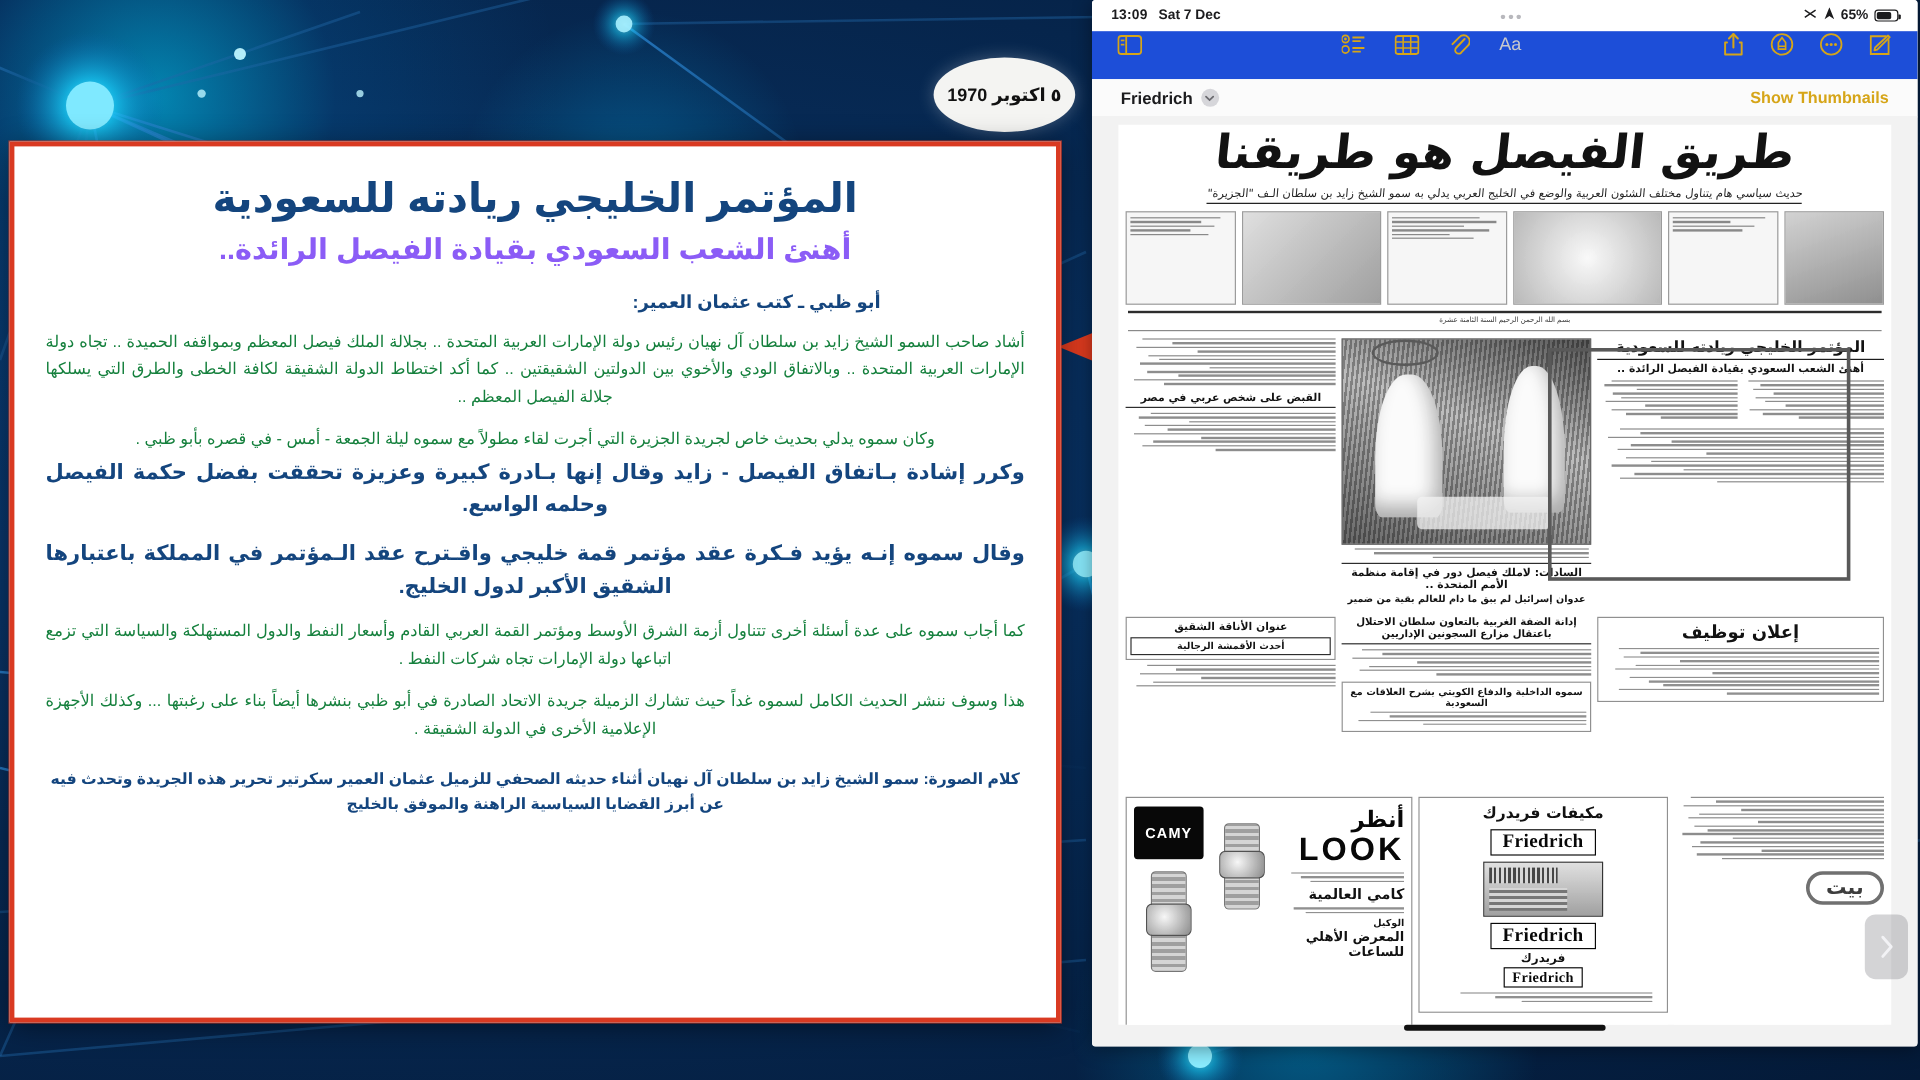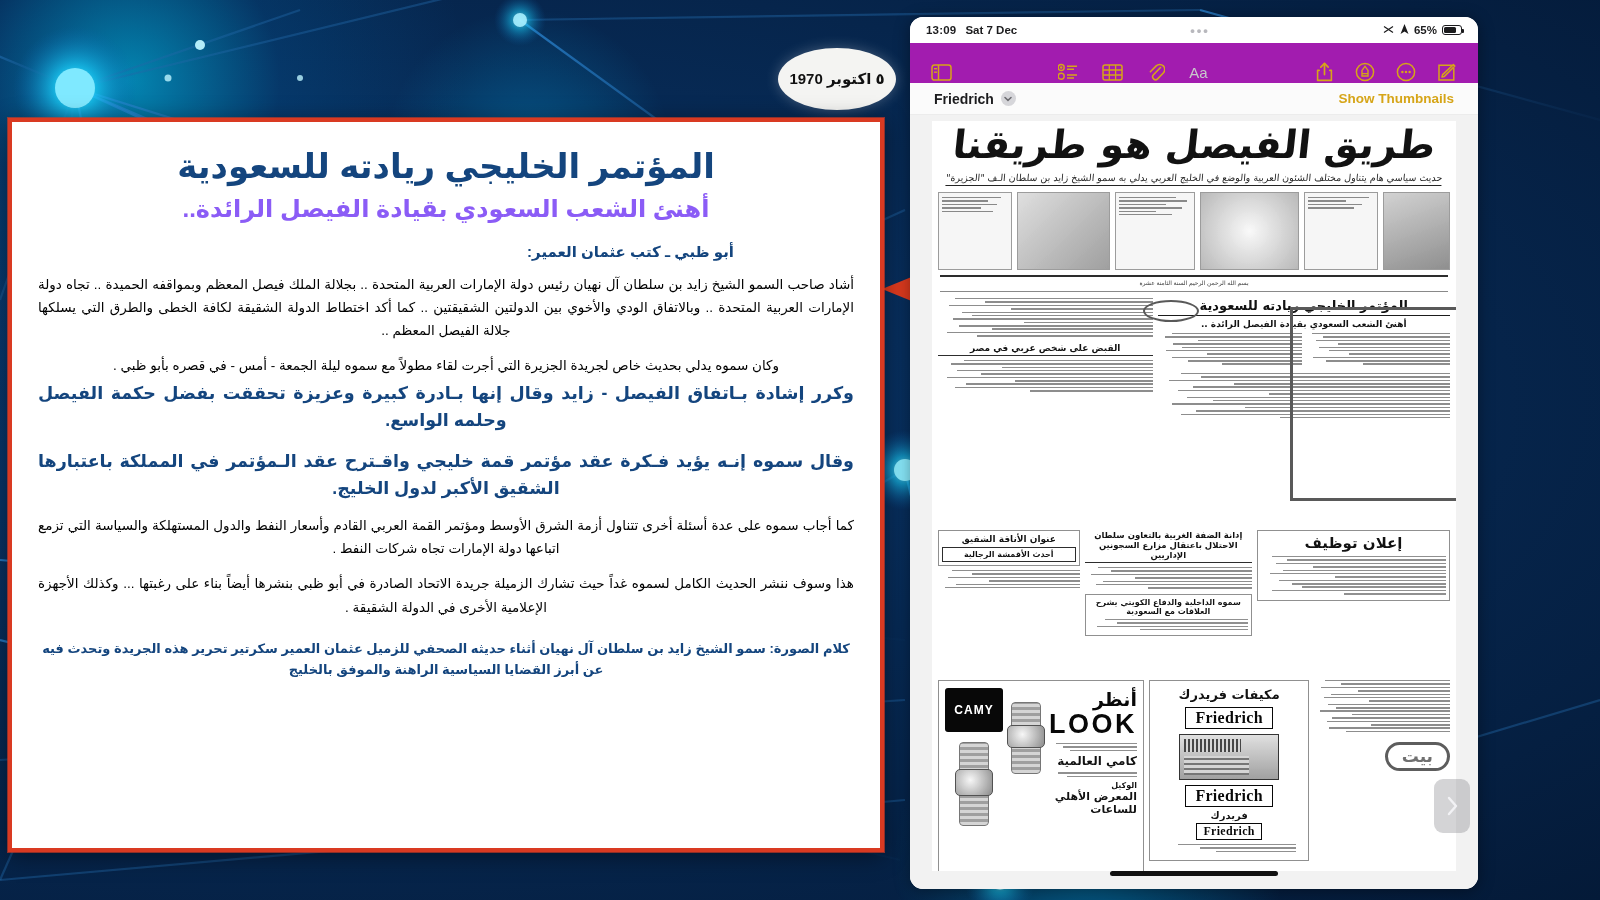--- a/index.html
+++ b/index.html
@@ -56,21 +56,21 @@
   }
   .byline {
     color: #14457e;
     font-weight: bold;
     font-size: 15px;
     margin-top: 18px;
     margin-right: 120px;
     text-align: right;
   }
   .body-para {
-    color: #000000;
+    color: #15803d;
     font-size: 13.5px;
     line-height: 1.72;
     margin-top: 12px;
     text-align: justify;
     text-align-last: center;
   }
   .body-para.single { text-align: center; }
   .bold-block {
     color: #14457e;
     font-weight: bold;
@@ -103,24 +103,24 @@
     direction: rtl;
     box-shadow: 0 0 14px rgba(255,255,255,.25);
   }
 
   
   #annotation-arrow { position: absolute; left: 880px; top: 272px; width: 300px; height: 34px; }
 
   
   #ipad {
     position: absolute;
-    left: 910px; top: 17px;
-    width: 568px; height: 872px;
+    left: 910px; top: 0;
+    width: 688px; height: 872px;
     background: #ffffff;
-    border-radius: 13px;
+    border-radius: 3px;
     overflow: hidden;
     box-shadow: 0 2px 16px rgba(0,0,0,.4);
   }
   #statusbar {
     height: 26px;
     display: flex; align-items: center;
     padding: 0 16px;
     font-size: 11.5px; font-weight: bold; color: #1c1c1e;
     background: #ffffff;
   }
@@ -138,23 +138,23 @@
     position: relative; display: inline-block;
   }
   .batt-shell::after {
     content:""; position:absolute; right:-3.2px; top:3px;
     width:2px; height:4px; background:#1c1c1e; border-radius:0 1px 1px 0;
   }
   .batt-fill { position:absolute; left:1.2px; top:1.2px; bottom:1.2px; width:65%; background:#1c1c1e; border-radius:1.5px; }
 
   #toolbar {
     height: 40px;
-    display: flex; align-items: flex-end;
+    display: flex; align-items: flex-start;
     padding: 0 20px;
-    background: #a21caf;
+    background: #1d4ed8;
     color: #d6a518;
   }
   .tb-left { display:flex; align-items:center; }
   .tb-mid { flex:1; display:flex; align-items:center; justify-content:center; gap: 22px; }
   .tb-right { display:flex; align-items:center; gap: 19px; }
   .tb-icon { width: 22px; height: 22px; display:inline-flex; align-items:center; justify-content:center; cursor:pointer; }
   .tb-icon svg { display:block; }
   .tb-aa { font-size: 15px; color: #c8c8cc; font-weight: 500; }
 
   #notebar {
@@ -287,22 +287,22 @@
   }
   .ac-unit::before {
     content:""; position:absolute; left:4px; top:4px; width:58%; height:30%;
     background: repeating-linear-gradient(90deg,#4a4a4a 0 2px,#d0d0d0 2px 4px);
   }
   .ac-unit::after {
     content:""; position:absolute; left:4px; bottom:4px; right:30%; height:42%;
     background: repeating-linear-gradient(0deg,#777 0 2px,#cfcfcf 2px 5px);
   }
   .bayt-logo {
-    direction:rtl; font-size:26px; font-weight:bold; color:#8b5cf6;
-    border:3px solid #0f766e; border-radius:22px; padding:1px 14px; display:inline-block;
+    direction:rtl; font-size:26px; font-weight:bold; color:#14532d;
+    border:3px solid #ec4899; border-radius:22px; padding:1px 14px; display:inline-block;
   }
 
   
   #next-page-btn {
     position:absolute; right:8px; top:762px;
     width:36px; height:54px; border-radius:9px;
     background: rgba(120,120,128,.32);
     display:flex; align-items:center; justify-content:center;
     z-index: 8; cursor:pointer;
   }
@@ -589,20 +589,34 @@
                 <span style="width:90%"></span>
               <span style="width:81%"></span>
                 <span style="width:95%"></span>
                 <span style="width:70%"></span>
                 <span style="width:87%"></span>
               <span style="width:92%"></span>
                 <span style="width:58%"></span>
             </div>
           </div>
 
+          <div class="np-col" style="flex:1.3">
+            <div class="photo" style="height:172px;border:1px solid #6a6a6a">
+              <div class="figA"></div>
+                <div class="figB"></div>
+                <div class="tableTop"></div>
+            </div>
+            <div class="lines fine" style="margin-top:3px;padding:0 2px">
+              <span style="width:96%"></span>
+                <span style="width:88%"></span>
+                <span style="width:64%"></span>
+            </div>
+            <div class="arabic-head" style="font-size:9px;margin-top:4px;border-top:1px solid #333;padding-top:3px">السادات: لاملك فيصل دور في إقامة منظمة الأمم المتحدة ..</div>
+            <div class="arabic-head" style="font-size:8px;margin-top:2px">عدوان إسرائيل لم يبق ما دام للعالم بقية من ضمير</div>
+          </div>
 
           <div class="np-col" style="flex:1.1">
             <div class="lines fine">
               <span style="width:92%"></span>
                 <span style="width:78%"></span>
                 <span style="width:95%"></span>
                 <span style="width:66%"></span>
               <span style="width:89%"></span>
                 <span style="width:84%"></span>
                 <span style="width:93%"></span>

